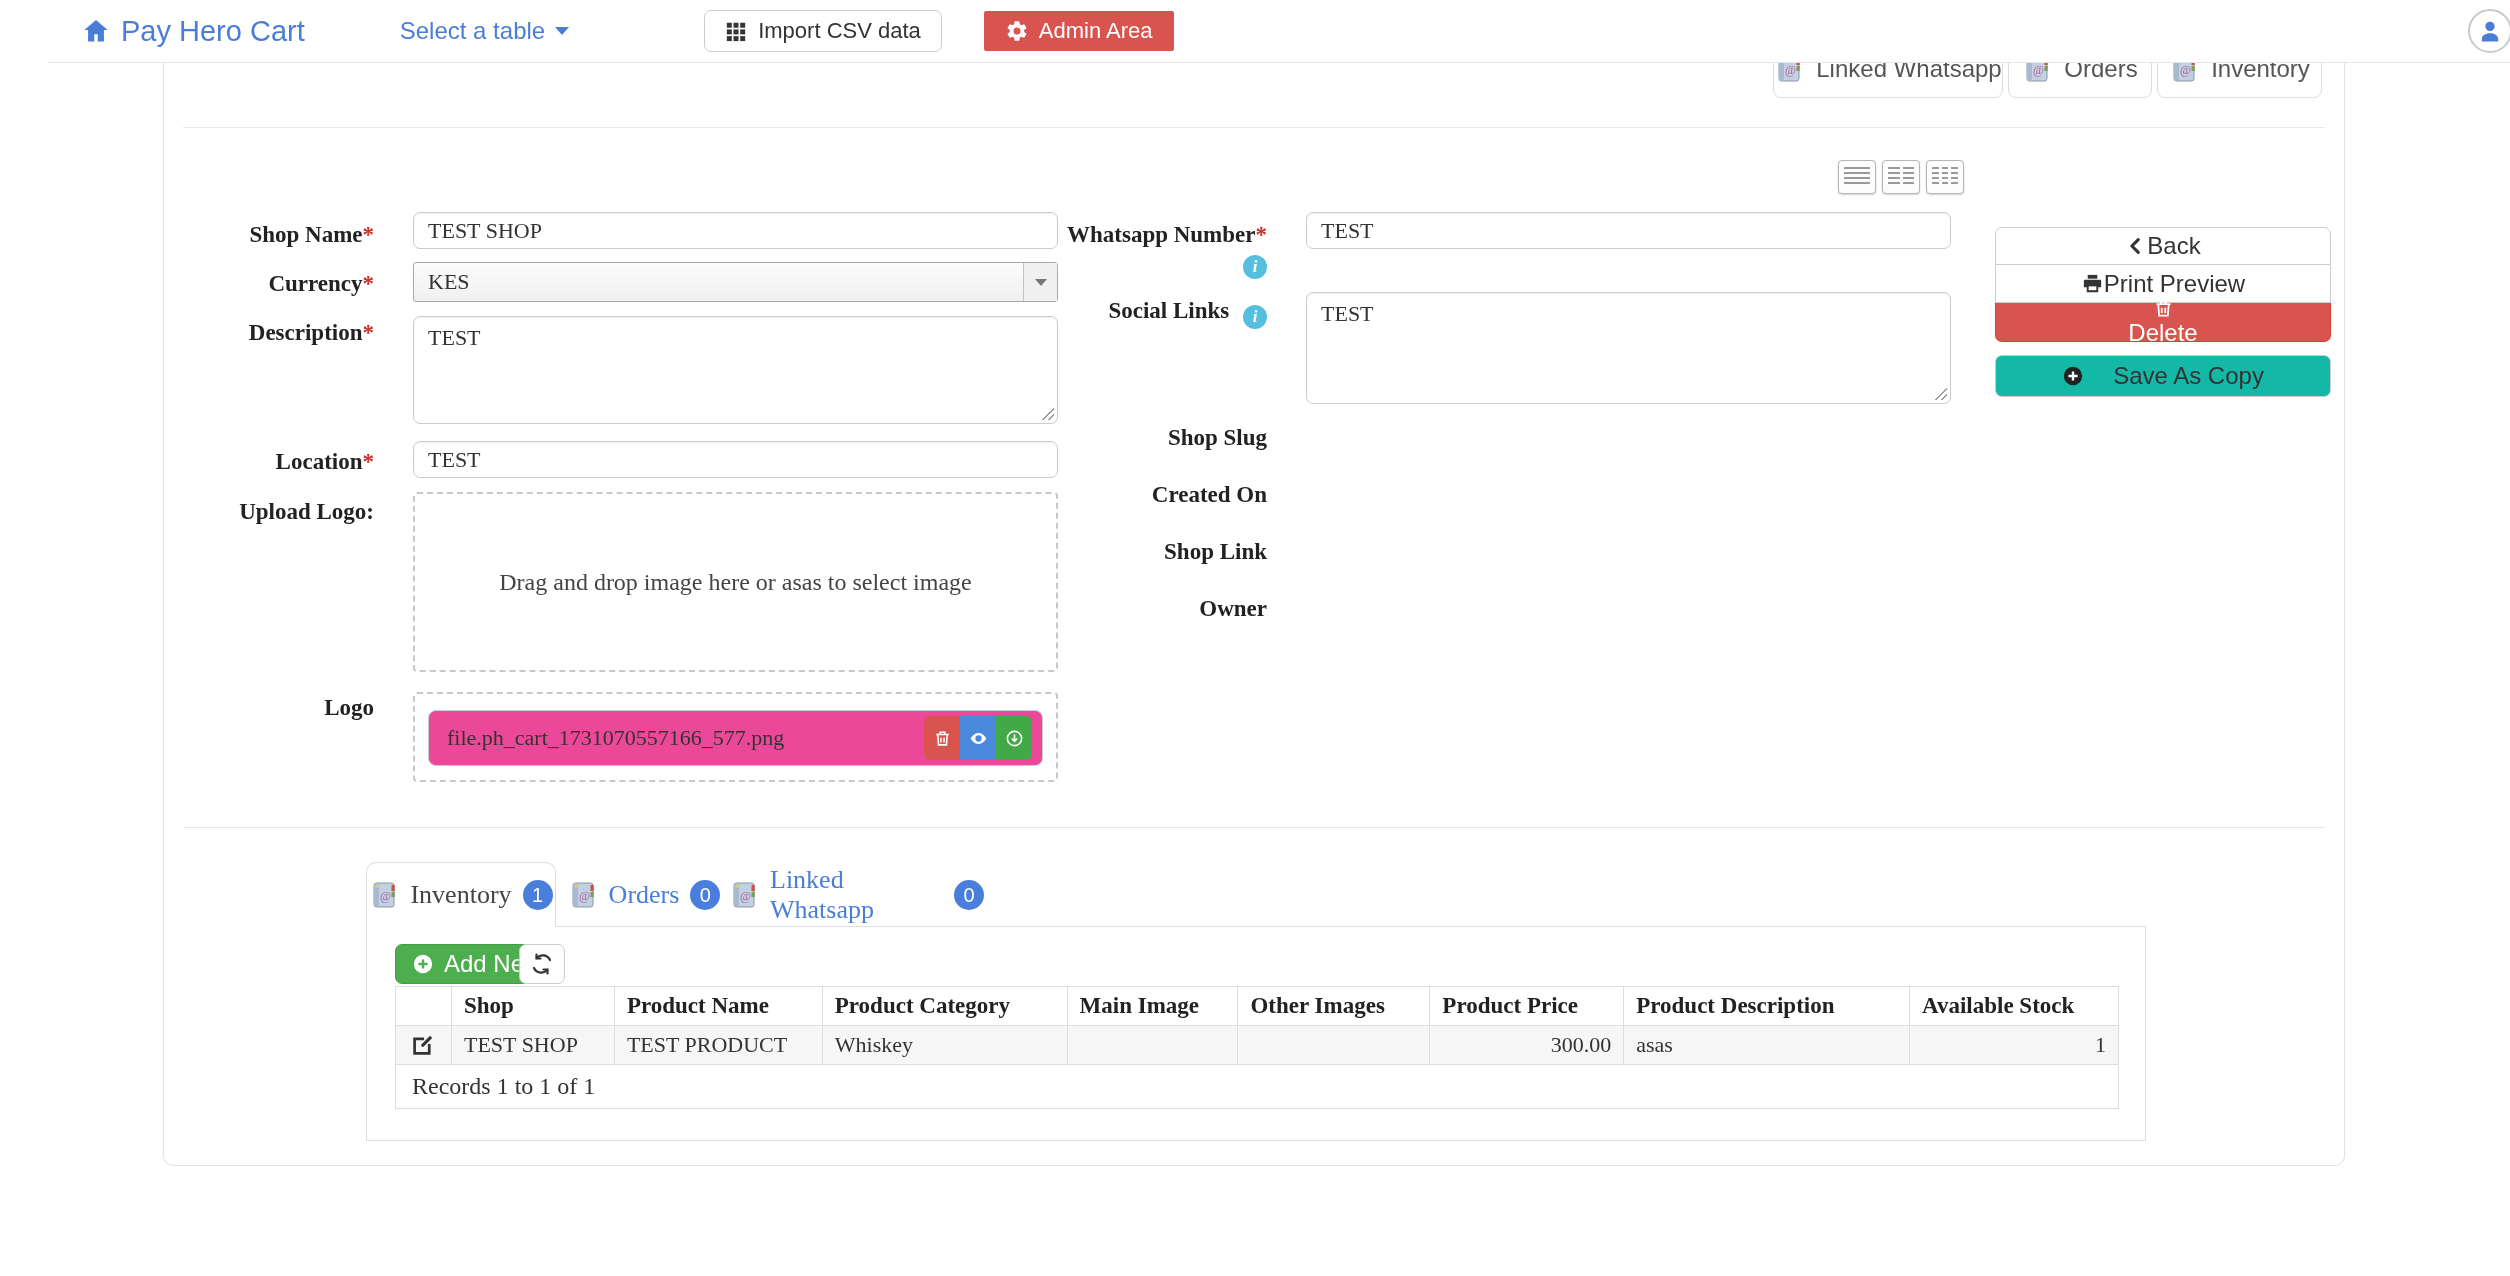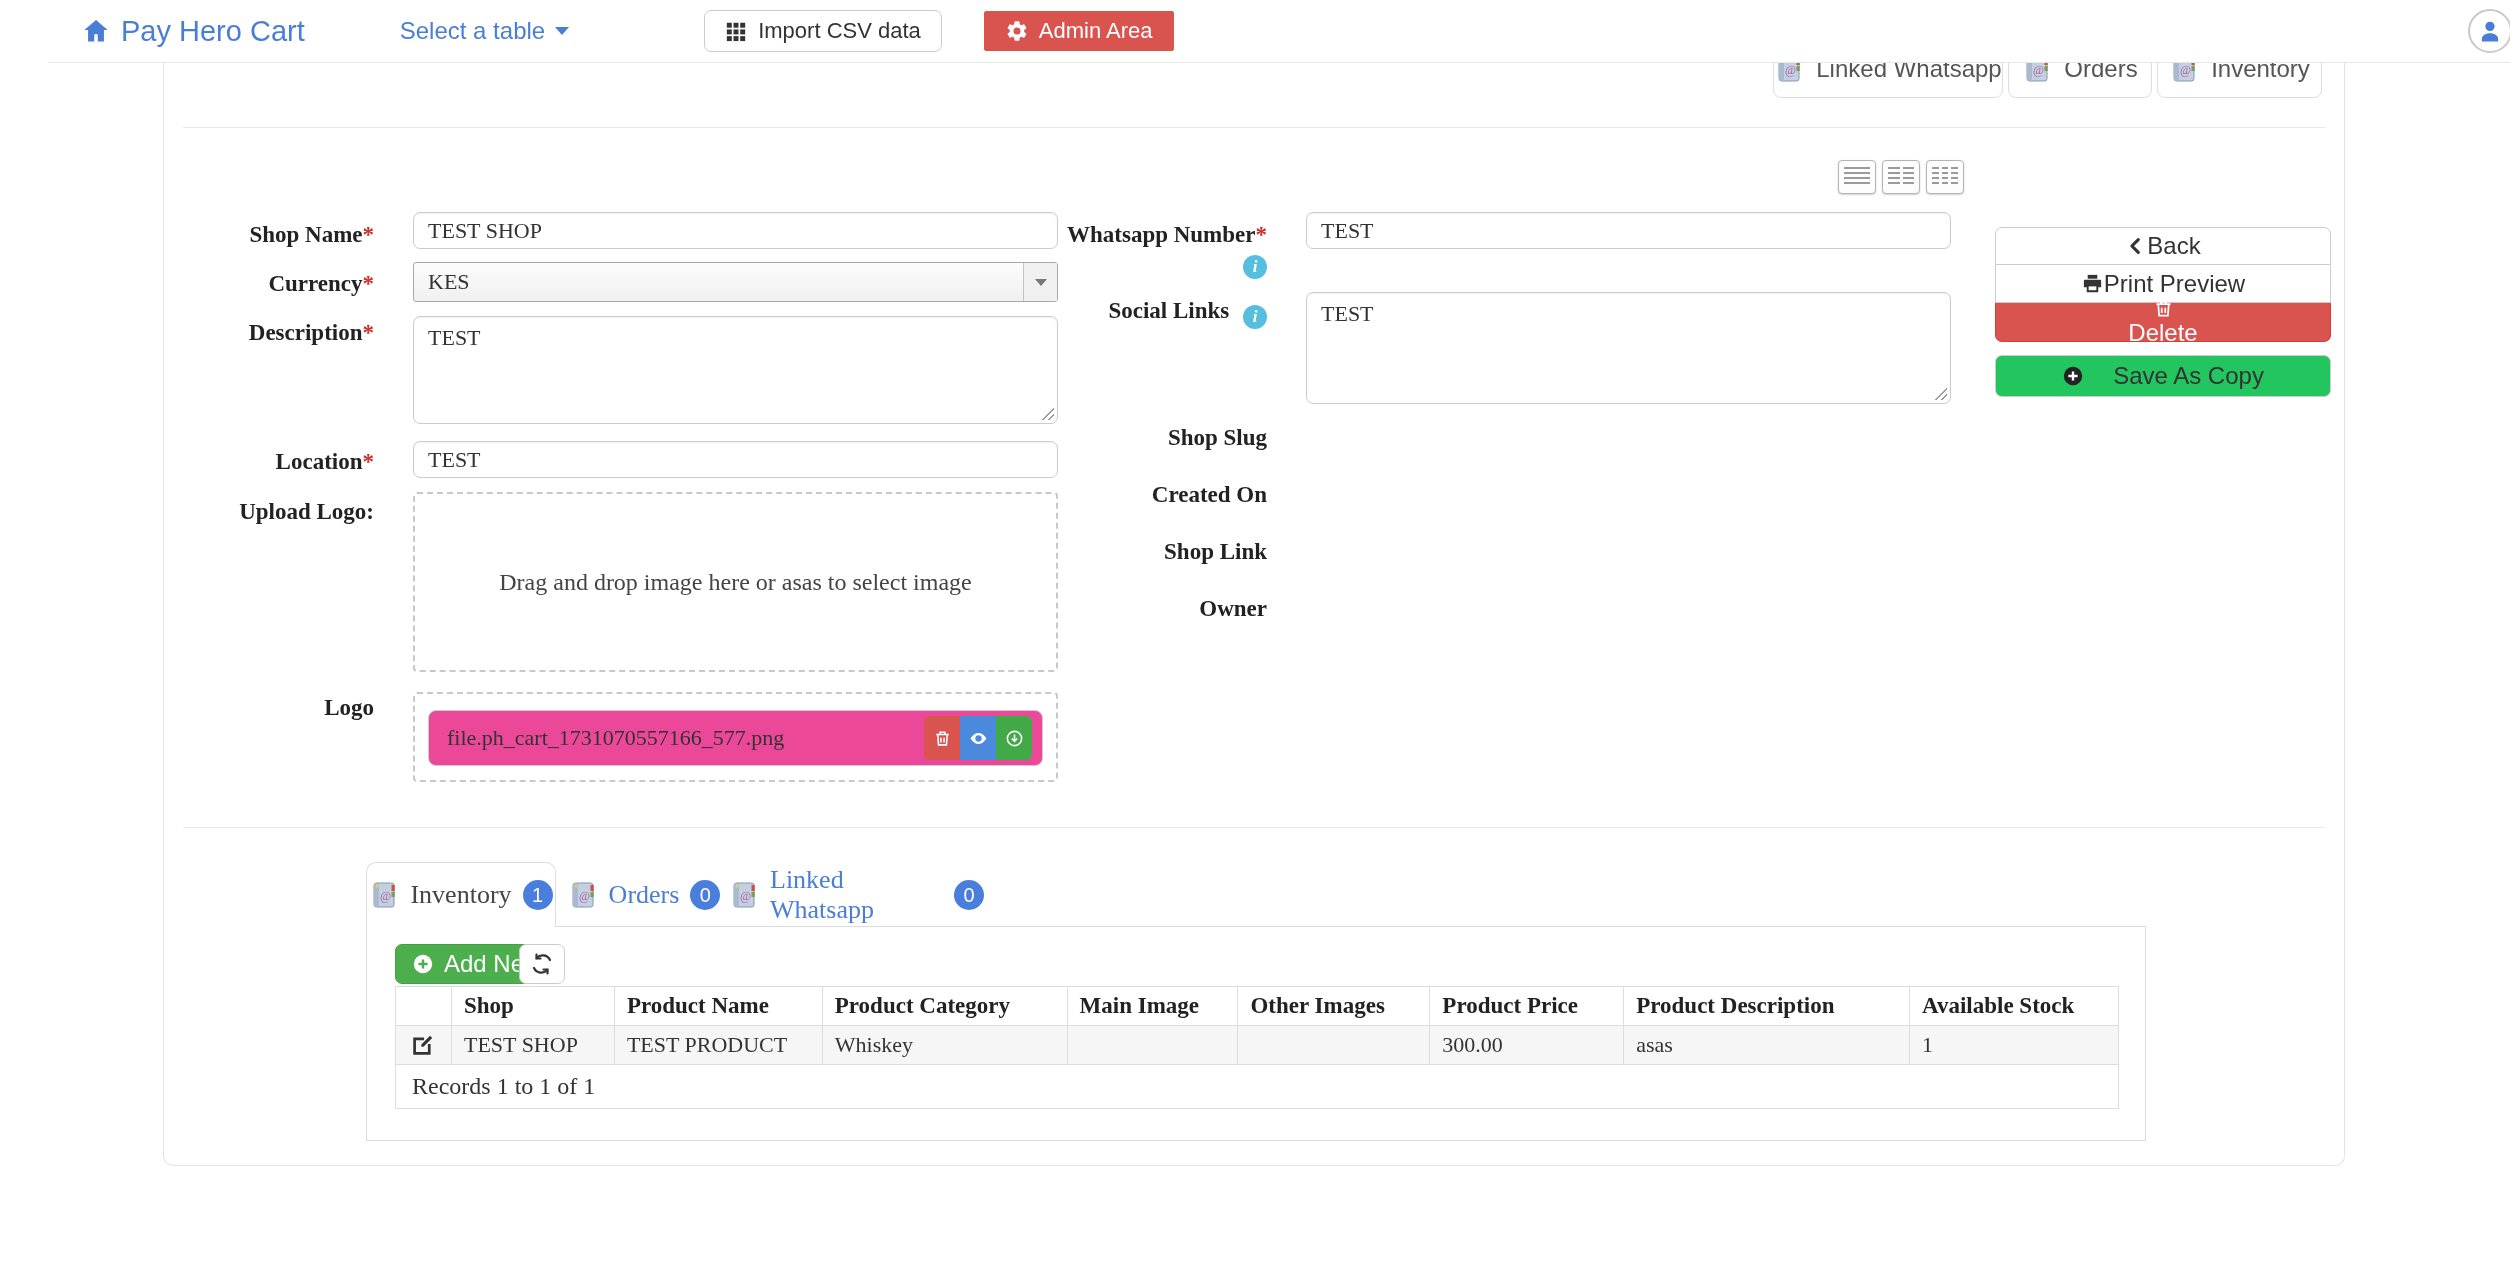--- a/index.html
+++ b/index.html
@@ -81,21 +81,21 @@
   .btn-save{position:absolute;left:1831px;top:105px;width:336px;height:44px;background:#4cae4c;
        border:1px solid #43a143;border-radius:7px;color:#fff;font-size:24px;display:flex;align-items:center;
        justify-content:center;gap:12px;cursor:pointer;}
   .btn-save .lock{position:absolute;right:14px;top:10px;}
   .vgroup{position:absolute;left:1831px;top:164px;width:336px;}
   .vbtn{width:100%;height:38px;background:#fff;border:1px solid #ccc;font-size:24px;color:#333;
        display:flex;align-items:center;justify-content:center;cursor:pointer;}
   .vbtn.first{border-radius:7px 7px 0 0;}
   .vbtn + .vbtn{border-top:none;}
   .vbtn-danger{background:#d9534f;border-color:#d43f3a;color:#fff;border-radius:0 0 7px 7px;height:39px;flex-direction:column;}
-  .btn-copy{position:absolute;left:1831px;top:292px;width:336px;height:42px;background:#22c55e;border:1px solid #ccc;
+  .btn-copy{position:absolute;left:1831px;top:292px;width:336px;height:42px;background:#14b8a6;border:1px solid #ccc;
        border-radius:7px;font-size:24px;color:#333;display:flex;align-items:center;justify-content:center;gap:29px;cursor:pointer;}
 
   
   .tab{position:absolute;display:flex;align-items:center;justify-content:center;gap:11px;cursor:pointer;
        font-family:"Liberation Serif",serif;font-size:26px;}
   .tab-active{left:202px;top:799px;width:190px;height:65px;background:#fff;border:1px solid #ddd;border-bottom:none;
        border-radius:10px 10px 0 0;color:#444;z-index:2;}
   .tab-plain{top:800px;height:64px;color:#4a7dd6;}
   .tab-orders{left:400px;width:160px;} .tab-lw{left:565px;width:255px;}
   .badge{min-width:30px;height:30px;border-radius:15px;background:#4a7edc;color:#fff;font-size:20px;
@@ -105,21 +105,21 @@
   .btn-addnew{position:absolute;left:28px;top:17px;height:40px;padding:0 16px;background:#4cae4c;border:1px solid #43a143;
        border-radius:7px;color:#fff;font-size:24px;display:flex;align-items:center;gap:10px;cursor:pointer;}
   .btn-refresh{position:absolute;left:152px;top:17px;width:46px;height:40px;background:#fff;border:1px solid #ccc;
        border-radius:7px;display:flex;align-items:center;justify-content:center;cursor:pointer;}
 
   table.grid{position:absolute;left:28px;top:59px;width:1724px;border-collapse:collapse;
        font-family:"Liberation Serif",serif;}
   table.grid th{border:1px solid #ddd;background:#fff;font-size:23px;color:#222;text-align:left;
        padding:6px 12px;height:37px;font-weight:bold;}
   table.grid td{border:1px solid #ddd;font-size:22px;color:#333;padding:6px 12px;height:38px;background:#f6f6f6;}
-  table.grid td.num{text-align:left;}
+  table.grid td.num{text-align:right;}
   table.grid td.ctr{text-align:center;background:#f6f6f6;}
   table.grid tfoot td{background:#fff;font-size:24px;color:#333;padding:8px 16px;height:40px;}
   .c0{width:56px;} .c1{width:163px;} .c2{width:208px;} .c3{width:245px;} .c4{width:171px;}
   .c5{width:192px;} .c6{width:194px;} .c7{width:286px;} .c8{width:209px;}
   .editbtn{background:none;border:none;cursor:pointer;display:flex;align-items:center;justify-content:center;width:100%;}
 </style>
 </head>
 <body>
 
 <nav class="navbar">

